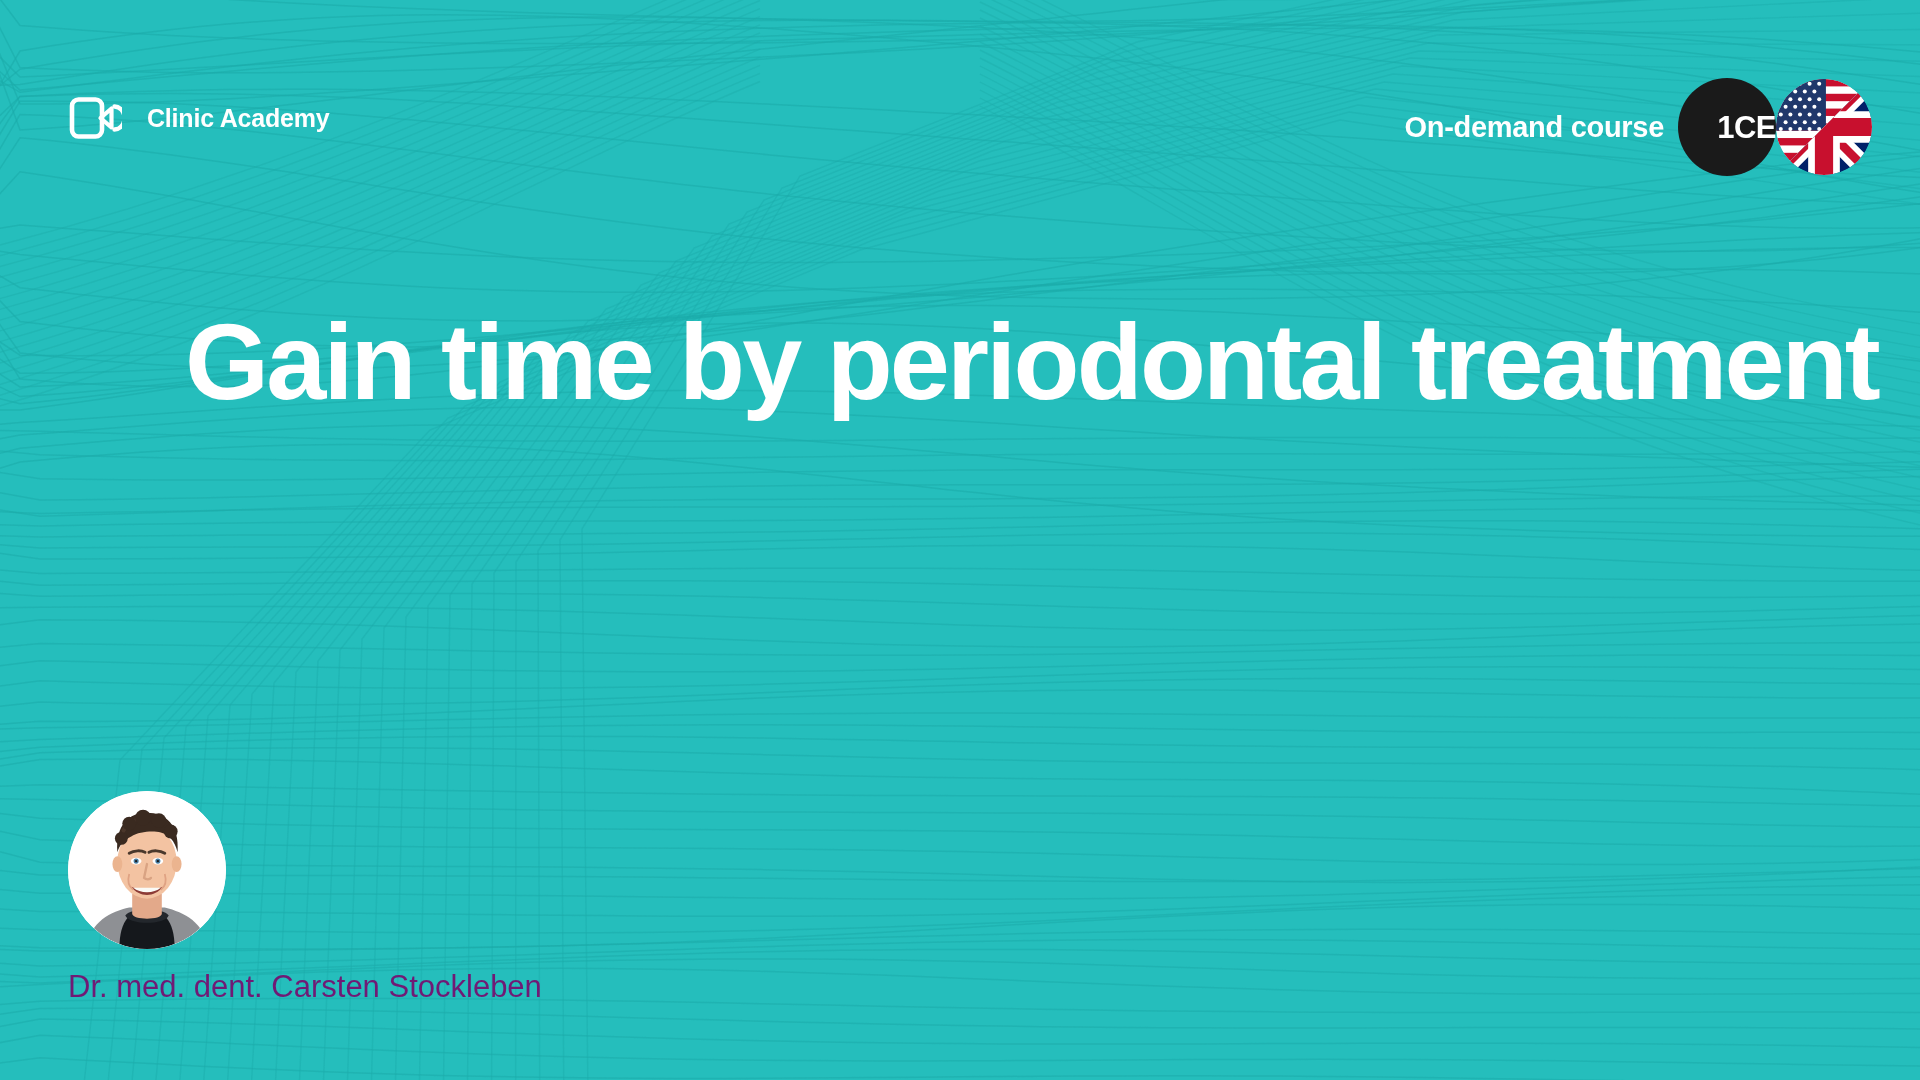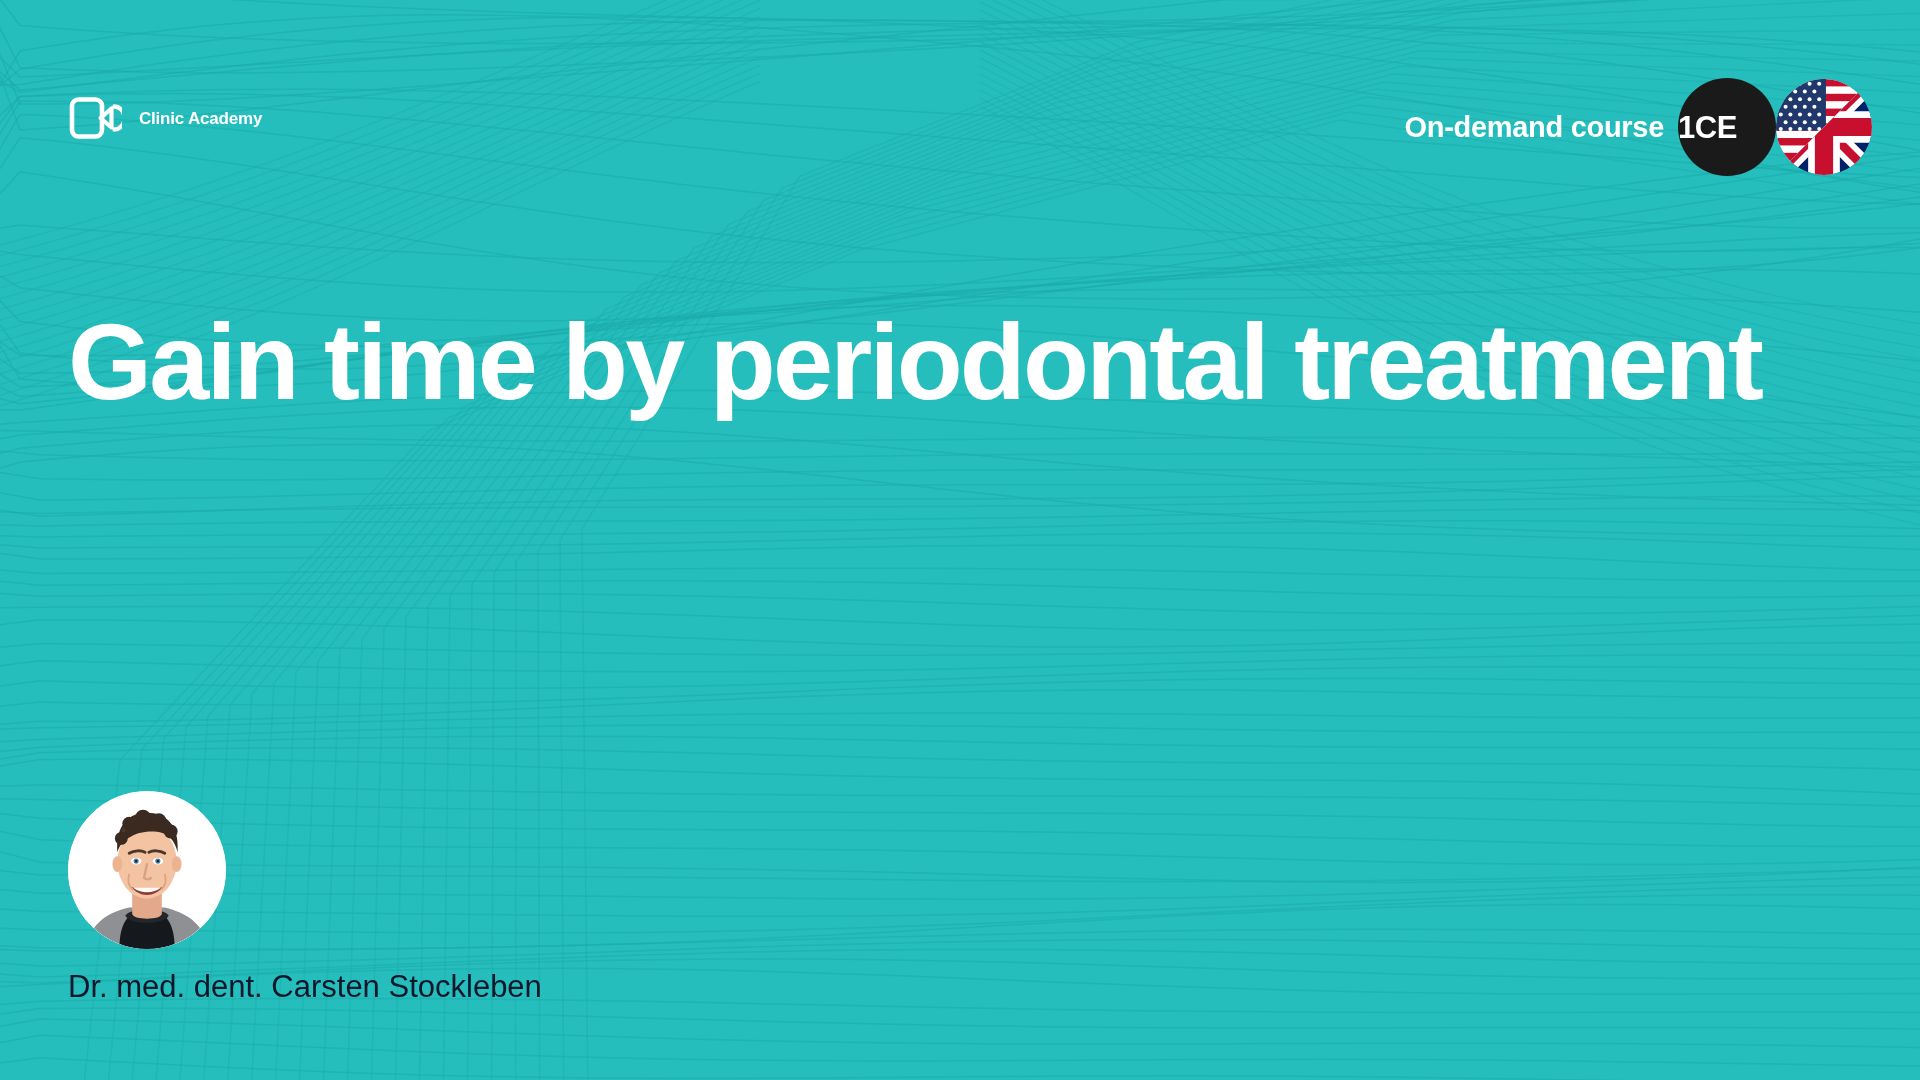--- a/index.html
+++ b/index.html
@@ -48,25 +48,26 @@
     align-items: center;
     gap: 17px;
   }
   .brand-mark {
     width: 54px;
     height: 46px;
     display: block;
   }
   .brand-name {
     color: #ffffff;
-    font-size: 17px;
+    font-size: 25px;
     font-weight: bold;
     letter-spacing: -0.2px;
     white-space: nowrap;
     line-height: 1;
+    margin-left: 8px;
   }
 
   .header-right {
     position: absolute;
     right: 48px;
     top: 78px;
     display: flex;
     align-items: center;
   }
   .course-type {
@@ -78,21 +79,21 @@
     line-height: 1;
     margin-right: 14px;
   }
   .ce-badge {
     width: 98px;
     height: 98px;
     border-radius: 50%;
     background: #1a1a1a;
     display: flex;
     align-items: center;
-    justify-content: flex-start;
+    justify-content: flex-end;
     flex: 0 0 auto;
   }
   .ce-badge-label {
     color: #ffffff;
     font-size: 31px;
     font-weight: bold;
     letter-spacing: -0.5px;
     line-height: 1;
   }
   .flag-badge {
@@ -109,39 +110,40 @@
     position: absolute;
     left: 68px;
     top: 233px;
     width: 1810px;
     color: #ffffff;
     font-size: 108px;
     font-weight: bold;
     letter-spacing: -2.8px;
     line-height: 1.06;
     white-space: nowrap;
+    text-align: right;
   }
 
   
   .presenter {
     position: absolute;
     left: 68px;
     bottom: 78px;
   }
   .avatar {
     width: 158px;
     height: 158px;
     border-radius: 50%;
     overflow: hidden;
     background: #ffffff;
     display: block;
   }
   .presenter-name {
     margin-top: 22px;
-    color: #0f172a;
+    color: #701a75;
     font-size: 31px;
     font-weight: normal;
     letter-spacing: 0px;
     white-space: nowrap;
     line-height: 1;
   }
 </style>
 </head>
 <body>
 

